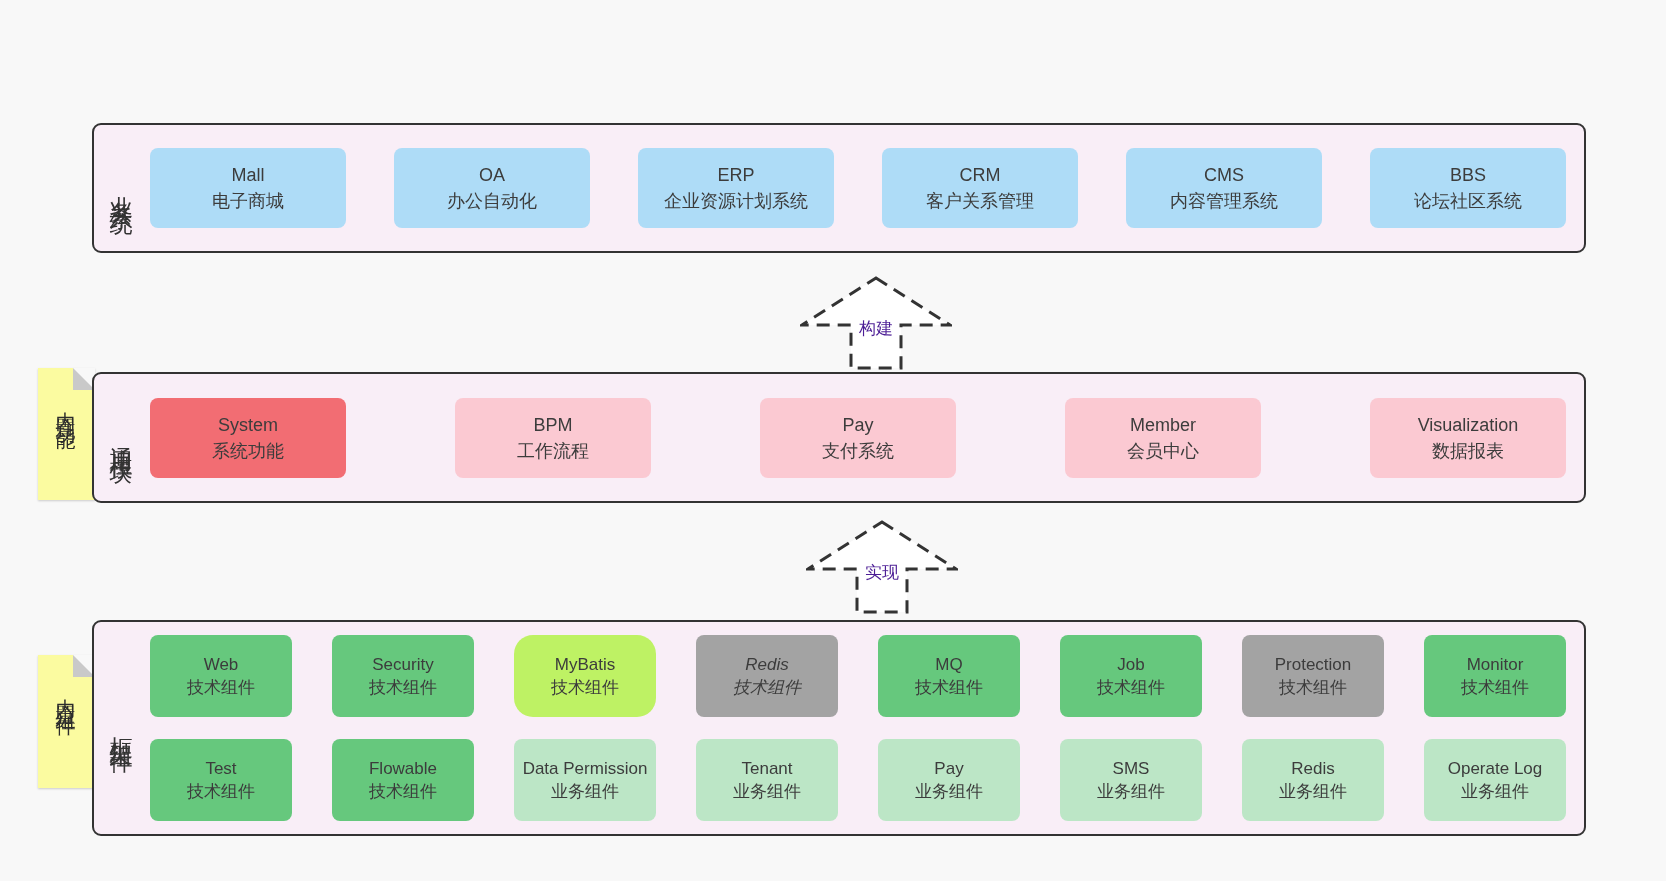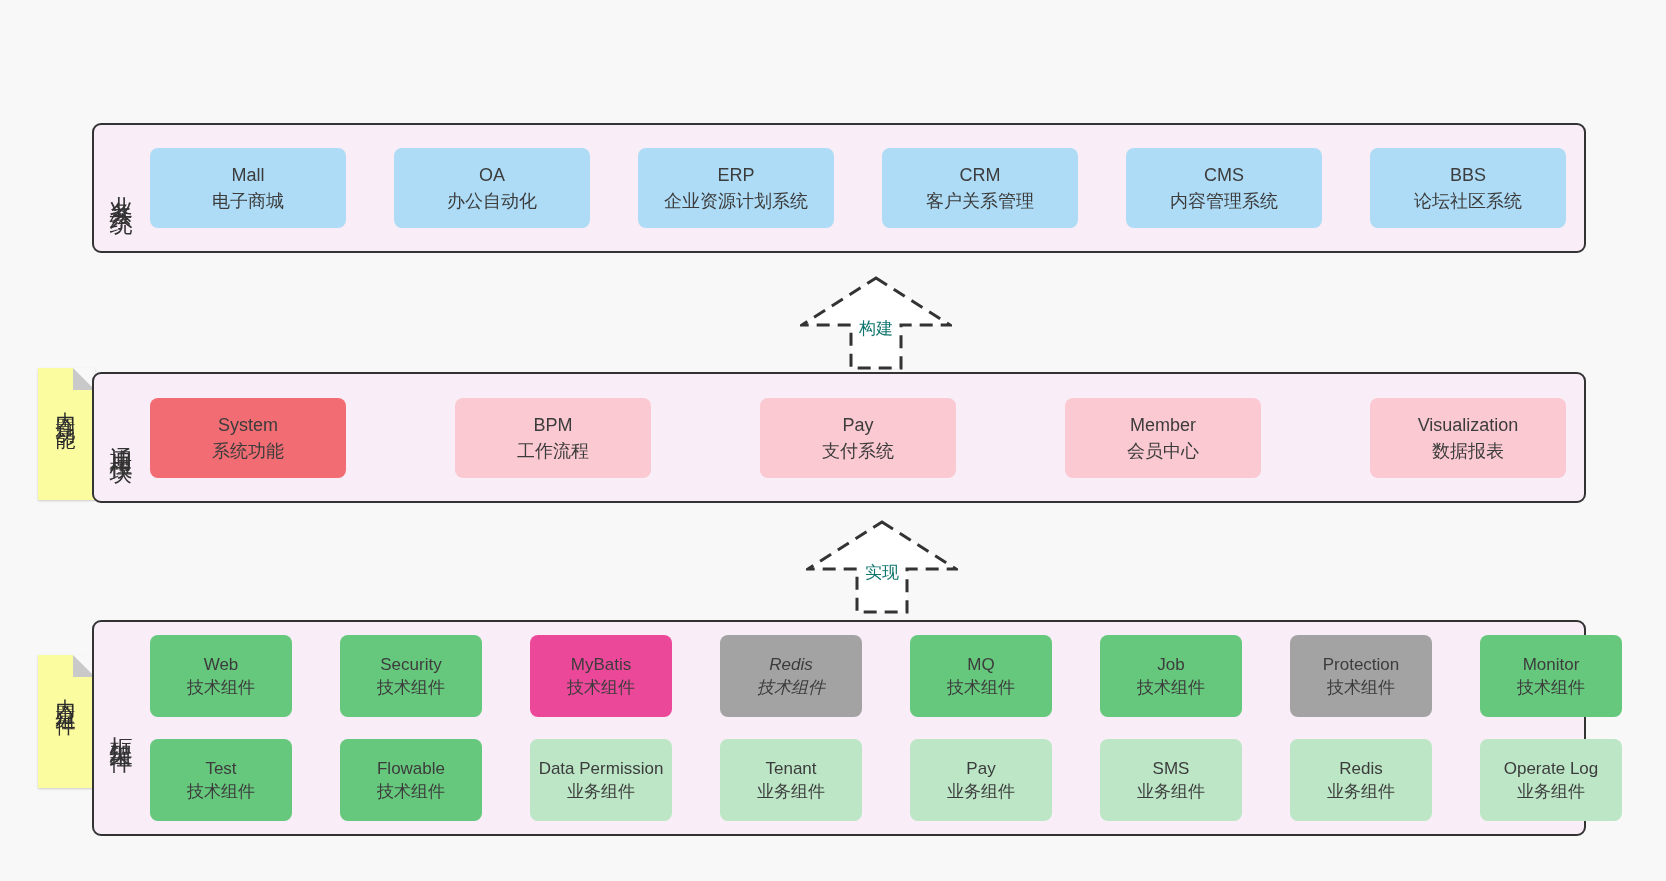--- a/index.html
+++ b/index.html
@@ -49,40 +49,40 @@
     display:flex; align-items:center; justify-content:center;
   }
   .band-label span {
     writing-mode:vertical-rl; text-orientation:upright;
     font-size:23px; letter-spacing:5px; color:#333;
   }
   .band-content {
     flex:1; display:flex; flex-direction:column; justify-content:center;
     gap:22px; padding:0 18px 0 0;
   }
-  .band-row { display:flex; justify-content:space-between;gap:48px; }
+  .band-row { display:flex; justify-content:space-between; }
 
   
   .box {
     border-radius:8px;
     display:flex; flex-direction:column; align-items:center; justify-content:center;
     text-align:center;
   }
   .cols-6 .box { width:196px; height:80px; font-size:18px; line-height:26px; }
   .cols-8 .box { width:142px; height:82px; font-size:17px; line-height:23px; }
   .box-name, .box-desc { color:var(--text,#3c3c3c); }
 
   
   .arrow { position:absolute; width:152px; height:94px; z-index:2; }
   #arrow-build     { left:800px; top:276px; }
   #arrow-implement { left:806px; top:520px; }
   .arrow svg { position:absolute; left:0; top:0; }
   .arrow-label {
     position:absolute; left:50%; top:52px; transform:translate(-50%,-50%);
-    background:#fff; padding:1px 4px; font-size:17px; color:#0f766e; white-space:nowrap;
+    background:#fff; padding:1px 4px; font-size:17px; color:#4c1d95; white-space:nowrap;
   }
 </style>
 </head>
 <body>
 
 <div class="canvas">
 
   <div class="sticky" id="sticky-modules">
     <span>内置功能</span>
   </div>
@@ -175,21 +175,21 @@
     <div class="band-content">
         <div class="band-row cols-8">
           <div class="box" style="background: rgb(102, 200, 125); text-align: center;">
             <div class="box-name">Web</div>
             <div class="box-desc">技术组件</div>
           </div>
           <div class="box" style="background: rgb(102, 200, 125);">
             <div class="box-name">Security</div>
             <div class="box-desc">技术组件</div>
           </div>
-          <div class="box" style="background: #ec4899;">
+          <div class="box" style="background: #bef264; border-radius: 19px;">
             <div class="box-name">MyBatis</div>
             <div class="box-desc">技术组件</div>
           </div>
           <div class="box" style="background: #a3a3a3; font-style: italic;">
             <div class="box-name">Redis</div>
             <div class="box-desc">技术组件</div>
           </div>
           <div class="box" style="background: rgb(102, 200, 125);">
             <div class="box-name">MQ</div>
             <div class="box-desc">技术组件</div>

